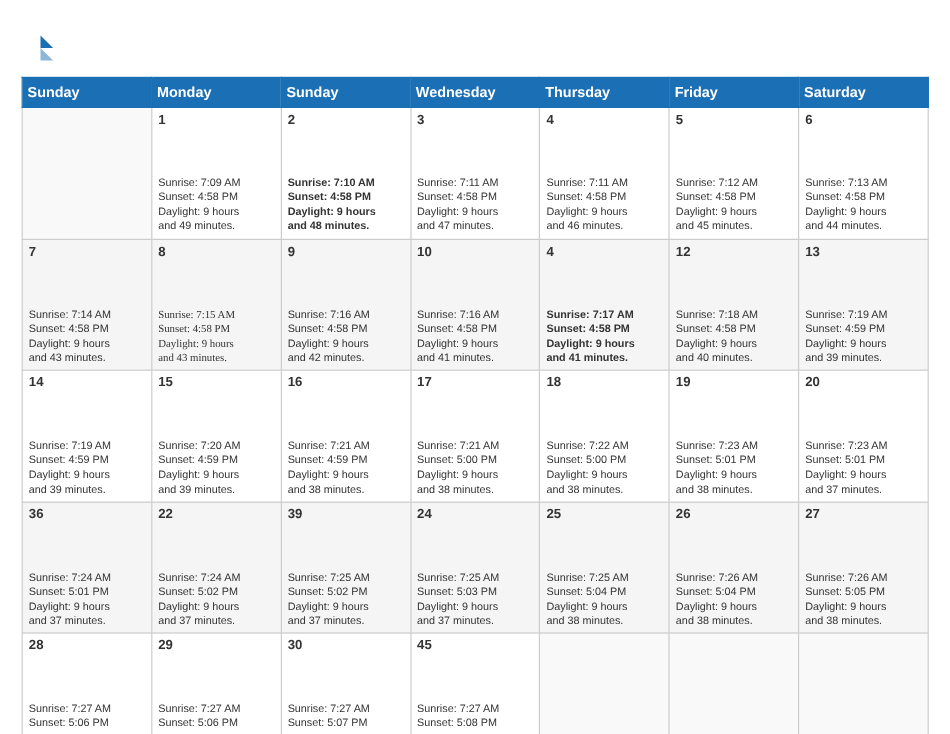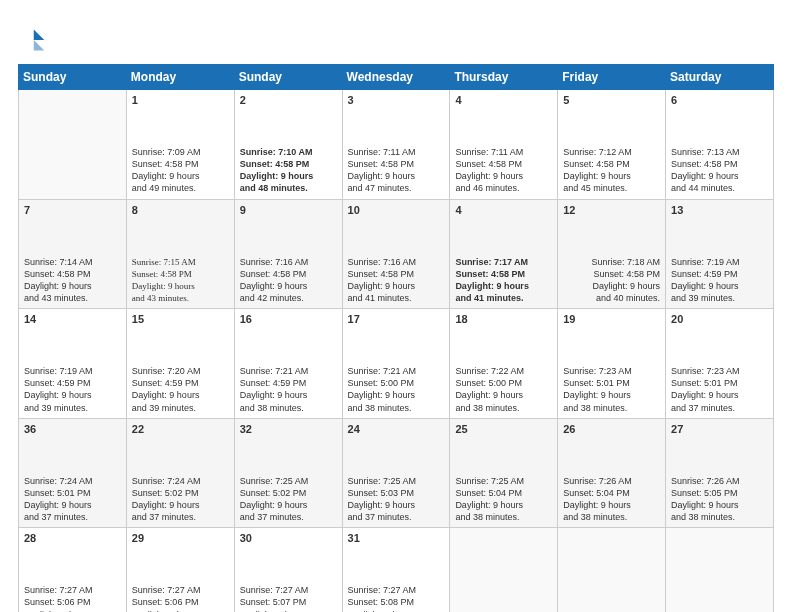--- a/index.html
+++ b/index.html
@@ -212,21 +212,21 @@
           </td>
           <td>
             <span class="day-num">4</span>
             <div class="day-info" style="white-space: pre-line; font-weight: bold;">Sunrise: 7:17 AM
 Sunset: 4:58 PM
 Daylight: 9 hours
 and 41 minutes.</div>
           </td>
           <td>
             <span class="day-num">12</span>
-            <div class="day-info" style="white-space: pre-line; text-align: right;">Sunrise: 7:18 AM
+            <div class="day-info" style="white-space: pre-line;">Sunrise: 7:18 AM
 Sunset: 4:58 PM
 Daylight: 9 hours
 and 40 minutes.</div>
           </td>
           <td>
             <span class="day-num">13</span>
             <div class="day-info" style="white-space: pre-line;">Sunrise: 7:19 AM
 Sunset: 4:59 PM
 Daylight: 9 hours
 and 39 minutes.</div>
@@ -292,21 +292,21 @@
 and 37 minutes.</div>
           </td>
           <td>
             <span class="day-num">22</span>
             <div class="day-info" style="white-space: pre-line;">Sunrise: 7:24 AM
 Sunset: 5:02 PM
 Daylight: 9 hours
 and 37 minutes.</div>
           </td>
           <td>
-            <span class="day-num">32</span>
+            <span class="day-num">39</span>
             <div class="day-info" style="white-space: pre-line;">Sunrise: 7:25 AM
 Sunset: 5:02 PM
 Daylight: 9 hours
 and 37 minutes.</div>
           </td>
           <td>
             <span class="day-num">24</span>
             <div class="day-info" style="white-space: pre-line;">Sunrise: 7:25 AM
 Sunset: 5:03 PM
 Daylight: 9 hours
@@ -350,21 +350,21 @@
 and 39 minutes.</div>
           </td>
           <td>
             <span class="day-num">30</span>
             <div class="day-info" style="white-space: pre-line;">Sunrise: 7:27 AM
 Sunset: 5:07 PM
 Daylight: 9 hours
 and 39 minutes.</div>
           </td>
           <td>
-            <span class="day-num">31</span>
+            <span class="day-num">45</span>
             <div class="day-info" style="white-space: pre-line;">Sunrise: 7:27 AM
 Sunset: 5:08 PM
 Daylight: 9 hours
 and 40 minutes.</div>
           </td>
           <td class="empty-cell"></td>
           <td class="empty-cell"></td>
           <td class="empty-cell"></td>
         </tr>
       </tbody>

